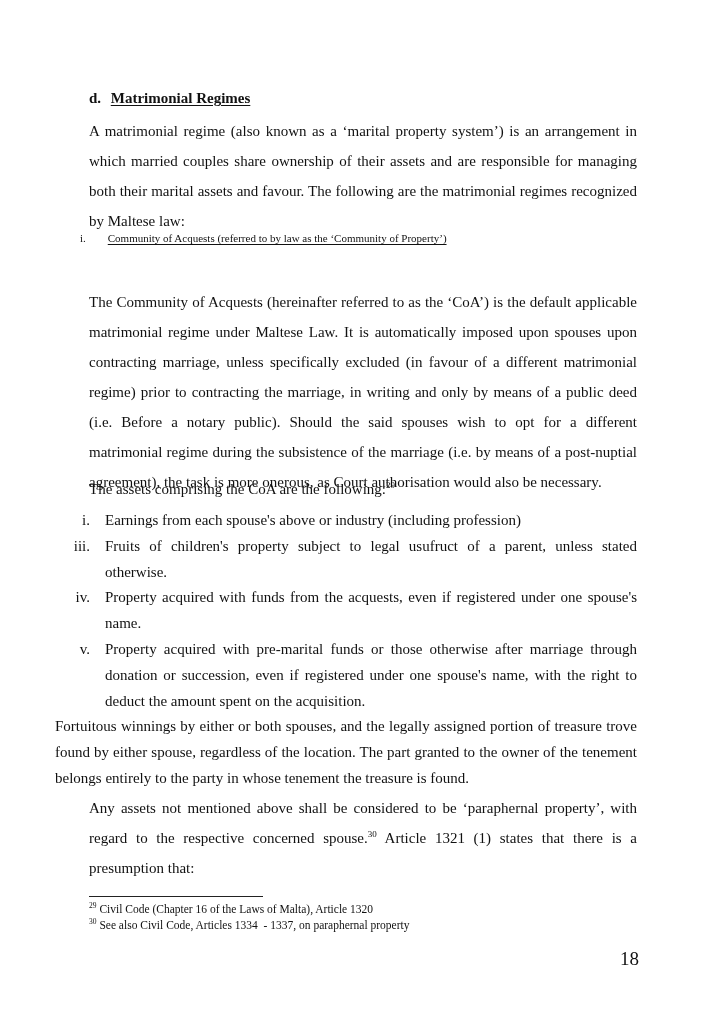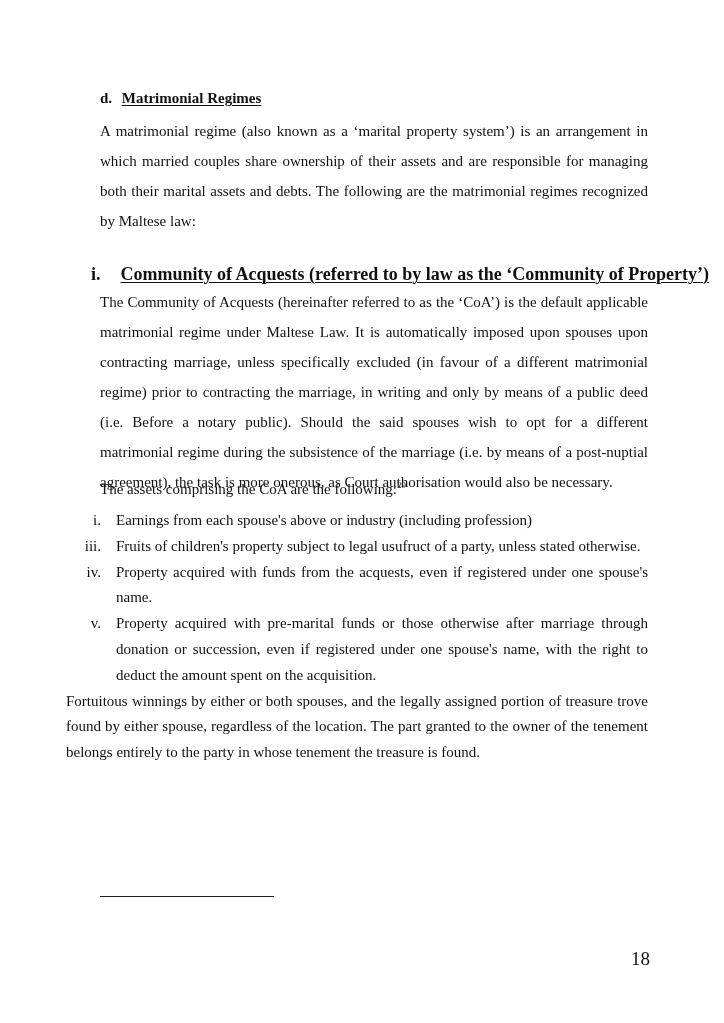--- a/index.html
+++ b/index.html
@@ -1,23 +1,23 @@
 <!DOCTYPE html>
 <html><head>
 <meta charset="utf-8">
 <style>
   html, body { margin: 0; padding: 0; background: #ffffff; }
   body { width: 724px; height: 1023px; position: relative; overflow: hidden;
          font-family: "Liberation Serif", "DejaVu Serif", serif; color: #111; }
-  .page { position: absolute; left: 11px; top: 0; width: 617px; height: 1023px; }
+  .page { position: absolute; left: 0; top: 0; width: 617px; height: 1023px; }
   .heading-d { position: absolute; left: 89px; top: 88px; font-size: 15px; font-weight: bold; line-height: 20px; }
   .heading-d .label { display: inline-block; width: 18px; }
   .u { text-decoration: underline; text-decoration-thickness: 1px; text-underline-offset: 2px; }
   .para { position: absolute; left: 89px; width: 548px; font-size: 15px; line-height: 30px; text-align: justify; }
-  .heading-i { position: absolute; left: 80px; top: 228px; font-size: 18px; font-weight: bold; line-height: 20px; white-space: nowrap; margin-top: 36px; }
+  .heading-i { position: absolute; left: 80px; top: 228px; font-size: 11px; font-weight: normal; line-height: 20px; white-space: nowrap; }
   .heading-i .label { display: inline-block; width: 25px; }
   .list { position: absolute; left: 55px; top: 508px; width: 582px; font-size: 15px; line-height: 25.8px; margin: 0; padding: 0; list-style: none; }
   .list li { display: flex; }
   .list .num { width: 35px; text-align: right; padding-right: 15px; flex: none; box-sizing: border-box; width: 50px; }
   .list .txt { flex: 1; text-align: justify; }
   sup { font-size: 9px; line-height: 0; vertical-align: super; font-family: Liberation Serif, serif; }
   .fn-rule { position: absolute; left: 89px; top: 896px; width: 174px; height: 1px; background: #222; }
   .footnotes { position: absolute; left: 89px; top: 901px; font-size: 11.5px; line-height: 16px; }
   .footnotes sup { font-size: 7.5px; }
   .page-num { position: absolute; left: 620px; top: 948px; font-size: 19px; }
@@ -25,51 +25,56 @@
 </head>
 <body>
 
 <div class="page">
 
   <div class="heading-d">
     <span class="label">d.</span>
     <span class="u">Matrimonial Regimes</span>
   </div>
 
-  <div class="para" style="top:116px;">A matrimonial regime (also known as a ‘marital property system’) is an arrangement in which married couples share ownership of their assets and are responsible for managing both their marital assets and debts. The following are the matrimonial regimes recognized by Maltese law:</div>
+  <div class="para" style="top:116px;">A matrimonial regime (also known as a ‘marital property system’) is an arrangement in which married couples share ownership of their assets and are responsible for managing both their marital assets and favour. The following are the matrimonial regimes recognized by Maltese law:</div>
 
   <div class="heading-i">
     <span class="label">i.</span>
     <span class="u">Community of Acquests (referred to by law as the ‘Community of Property’)</span>
   </div>
 
   <div class="para" style="top:287px;">The Community of Acquests (hereinafter referred to as the ‘CoA’) is the default applicable matrimonial regime under Maltese Law. It is automatically imposed upon spouses upon contracting marriage, unless specifically excluded (in favour of a different matrimonial regime) prior to contracting the marriage, in writing and only by means of a public deed (i.e. Before a notary public). Should the said spouses wish to opt for a different matrimonial regime during the subsistence of the marriage (i.e. by means of a post-nuptial agreement), the task is more onerous, as Court authorisation would also be necessary.</div>
 
   <div class="para" style="top:474px;"><span>The assets comprising the CoA are the following:</span><sup>29</sup></div>
 
   <ul class="list">
     <li>
         <span class="num">i.</span>
         <span class="txt">Earnings from each spouse's above or industry (including profession)</span>
       </li>
     <li>
         <span class="num">iii.</span>
-        <span class="txt">Fruits of children's property subject to legal usufruct of a party, unless stated otherwise.</span>
+        <span class="txt">Fruits of children's property subject to legal usufruct of a parent, unless stated otherwise.</span>
       </li>
     <li>
         <span class="num">iv.</span>
         <span class="txt">Property acquired with funds from the acquests, even if registered under one spouse's name.</span>
       </li>
     <li>
         <span class="num">v.</span>
         <span class="txt">Property acquired with pre-marital funds or those otherwise after marriage through donation or succession, even if registered under one spouse's name, with the right to deduct the amount spent on the acquisition.</span>
       </li>
     <li>
         <span class="txt">Fortuitous winnings by either or both spouses, and the legally assigned portion of treasure trove found by either spouse, regardless of the location. The part granted to the owner of the tenement belongs entirely to the party in whose tenement the treasure is found.</span>
       </li>
   </ul>
 
+  <div class="para" style="top:793px;"><span>Any assets not mentioned above shall be considered to be ‘paraphernal property’, with regard to the respective concerned spouse.</span><sup>30</sup><span> Article 1321 (1) states that there is a presumption that:</span></div>
 
   <div class="fn-rule"></div>
 
+  <div class="footnotes">
+    <div><sup>29</sup><span style="white-space:pre"> Civil Code (Chapter 16 of the Laws of Malta), Article 1320</span></div>
+    <div><sup>30</sup><span style="white-space:pre"> See also Civil Code, Articles 1334  - 1337, on paraphernal property</span></div>
+  </div>
 
   <div class="page-num">18</div>
 </div>
 
 </body></html>

